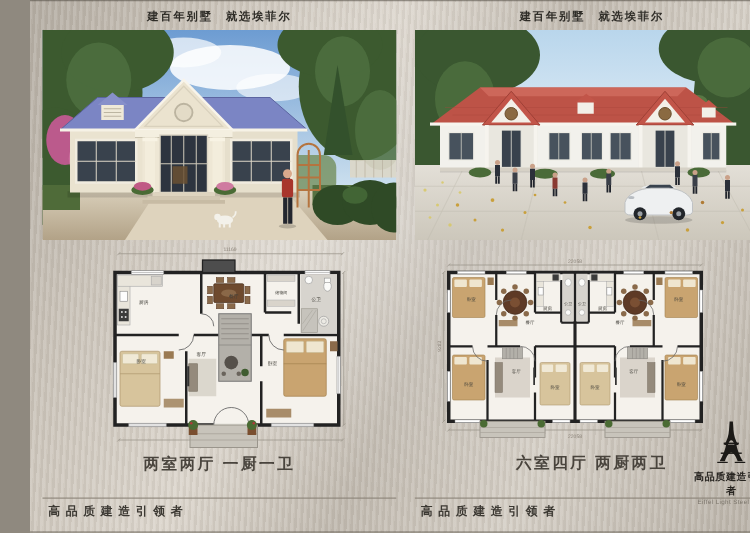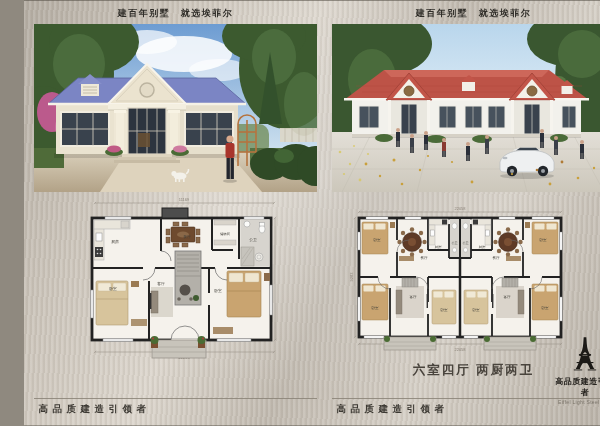--- a/index.html
+++ b/index.html
@@ -664,20 +664,21 @@
         <text x="146" y="57">餐厅</text>
         <text x="132" y="46">厨房</text>
         <text x="115.5" y="42" font-size="3.1">公卫</text>
         <text x="195" y="107">卧室</text>
         <text x="157" y="96">客厅</text>
         <text x="126" y="109">卧室</text>
       </g>
     </svg>
   </div>
 
+  <div class="abs caption" style="left:10px; top:363px">两室两厅 一厨一卫</div>
   <div class="abs caption" style="left:308px; top:362px">六室四厅 两厨两卫</div>
 
   <div class="abs logo">
     <svg width="28" height="38" viewBox="0 0 30 40">
       <g fill="#1c1a17">
         <path d="M13.6 1 h2.8 l.5 7 c.3 5 1.6 9 4.1 13 h-3.2 c-.7 -2.5 -1.7 -4 -2.8 -4 s-2.1 1.5 -2.8 4 H9 c2.5 -4 3.8 -8 4.1 -13 z"></path>
         <path d="M10.5 21 h9 c.3 2 1.5 7 5.5 14 h-4.5 c-1.5 -4.5 -3.5 -7.5 -5.5 -7.5 s-4 3 -5.5 7.5 H5 c4 -7 5.2 -12 5.5 -14 z"></path>
         <rect x="8.5" y="19" width="13" height="1.6"></rect>
         <rect x="6" y="27.5" width="18" height="1.2"></rect>
         <rect x="3" y="35.5" width="9" height="1"></rect>

